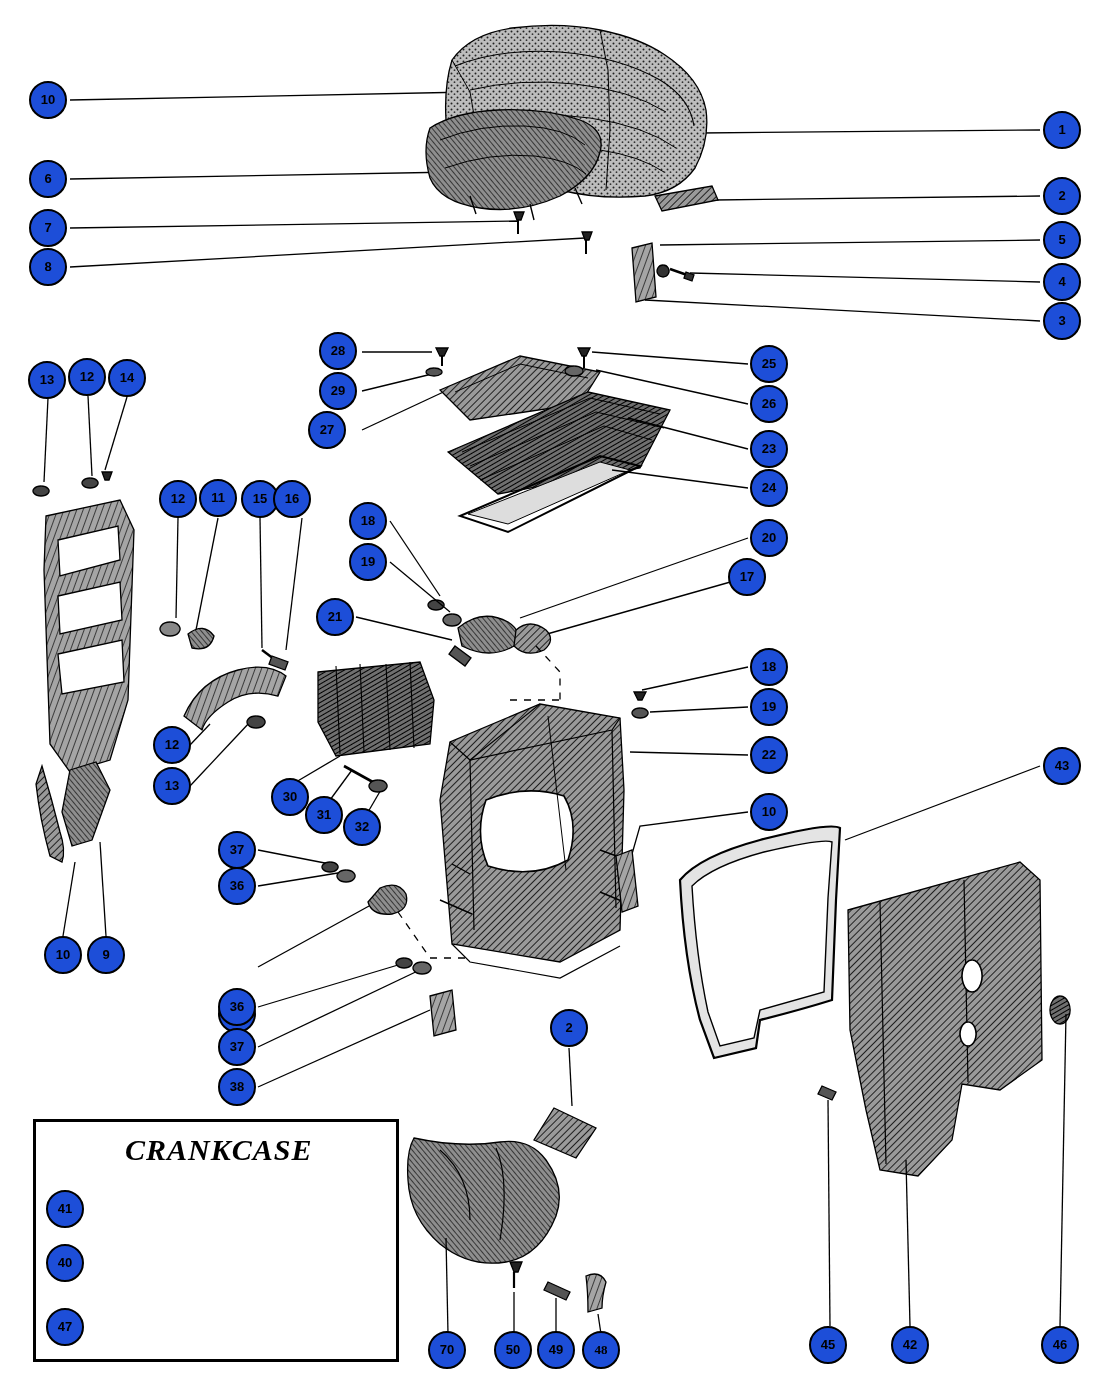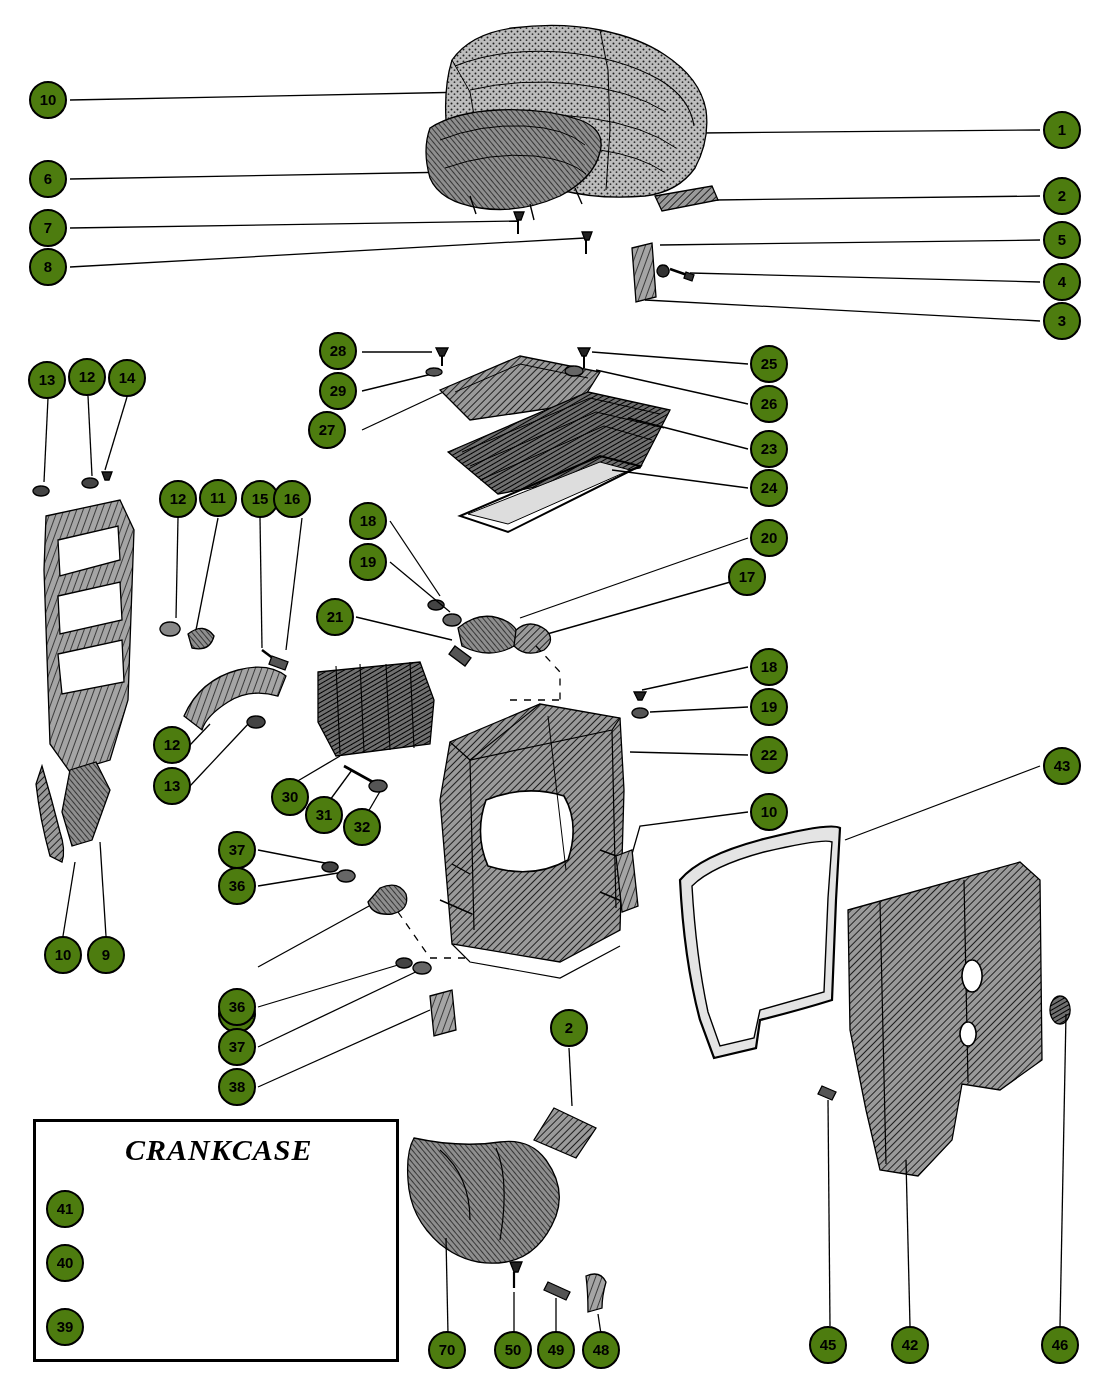--- a/index.html
+++ b/index.html
@@ -25,23 +25,23 @@
     height: 1393px;
   }
   .callout {
     position: absolute;
     width: 38px;
     height: 38px;
     margin-left: -19px;
     margin-top: -19px;
     border: 2.2px solid #000;
     border-radius: 50%;
-    background: #4d7c0f;
+    background: #1d4ed8;
     color: #000;
-    font-size: 15px;
+    font-size: 13px;
     font-weight: 700;
     line-height: 34px;
     text-align: center;
     font-family: "Liberation Sans", sans-serif;
     box-sizing: border-box;
   }
   .legend-box {
     position: absolute;
     left: 33px;
     top: 1119px;
@@ -332,23 +332,23 @@
       <div class="callout" style="left: 237px; top: 886px;">36</div>
       <div class="callout" style="left: 63px; top: 955px;">10</div>
       <div class="callout" style="left: 106px; top: 955px;">9</div>
       <div class="callout" style="left: 237px; top: 1014px; text-align: right;">34</div>
       <div class="callout" style="left: 237px; top: 1007px;">36</div>
       <div class="callout" style="left: 569px; top: 1028px;">2</div>
       <div class="callout" style="left: 237px; top: 1047px;">37</div>
       <div class="callout" style="left: 237px; top: 1087px;">38</div>
       <div class="callout" style="left: 65px; top: 1209px;">41</div>
       <div class="callout" style="left: 65px; top: 1263px;">40</div>
-      <div class="callout" style="left: 65px; top: 1327px;">39</div>
+      <div class="callout" style="left: 65px; top: 1327px;">47</div>
       <div class="callout" style="left: 447px; top: 1350px;">70</div>
       <div class="callout" style="left: 513px; top: 1350px;">50</div>
       <div class="callout" style="left: 556px; top: 1350px;">49</div>
-      <div class="callout" style="left: 601px; top: 1350px;">48</div>
+      <div class="callout" style="left: 601px; top: 1350px; font-family: Liberation Serif, serif;">48</div>
       <div class="callout" style="left: 828px; top: 1345px;">45</div>
       <div class="callout" style="left: 910px; top: 1345px;">42</div>
       <div class="callout" style="left: 1060px; top: 1345px;">46</div>
     </div>
 
 </div>
 
 </body></html>

